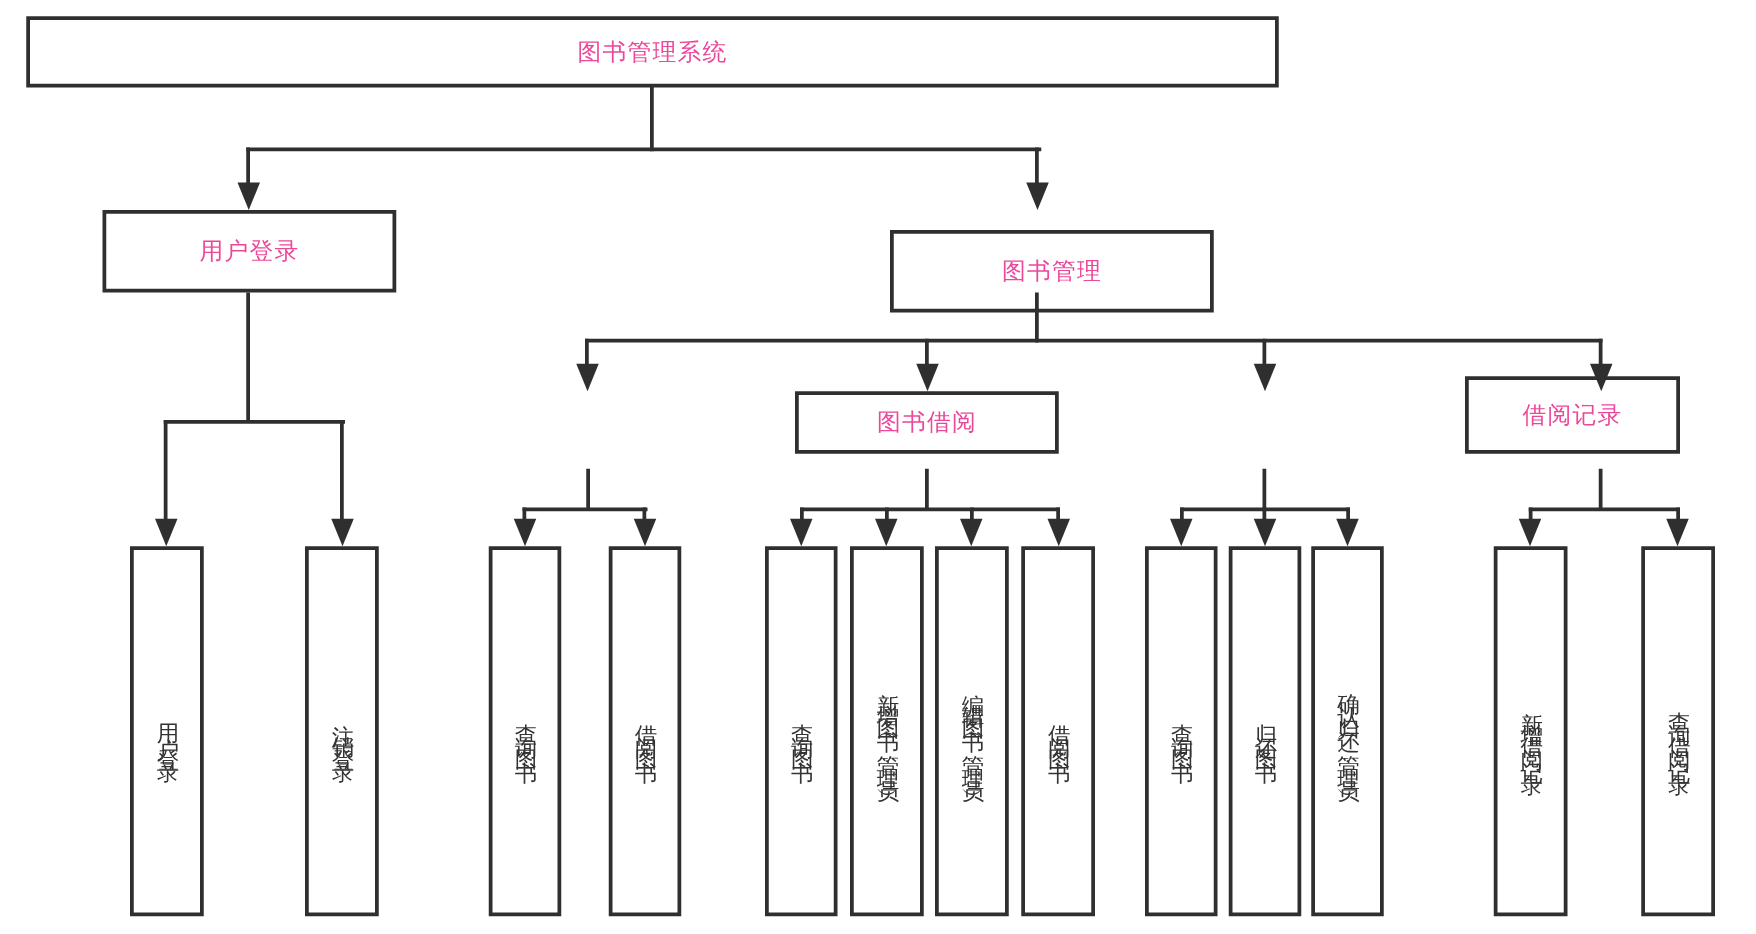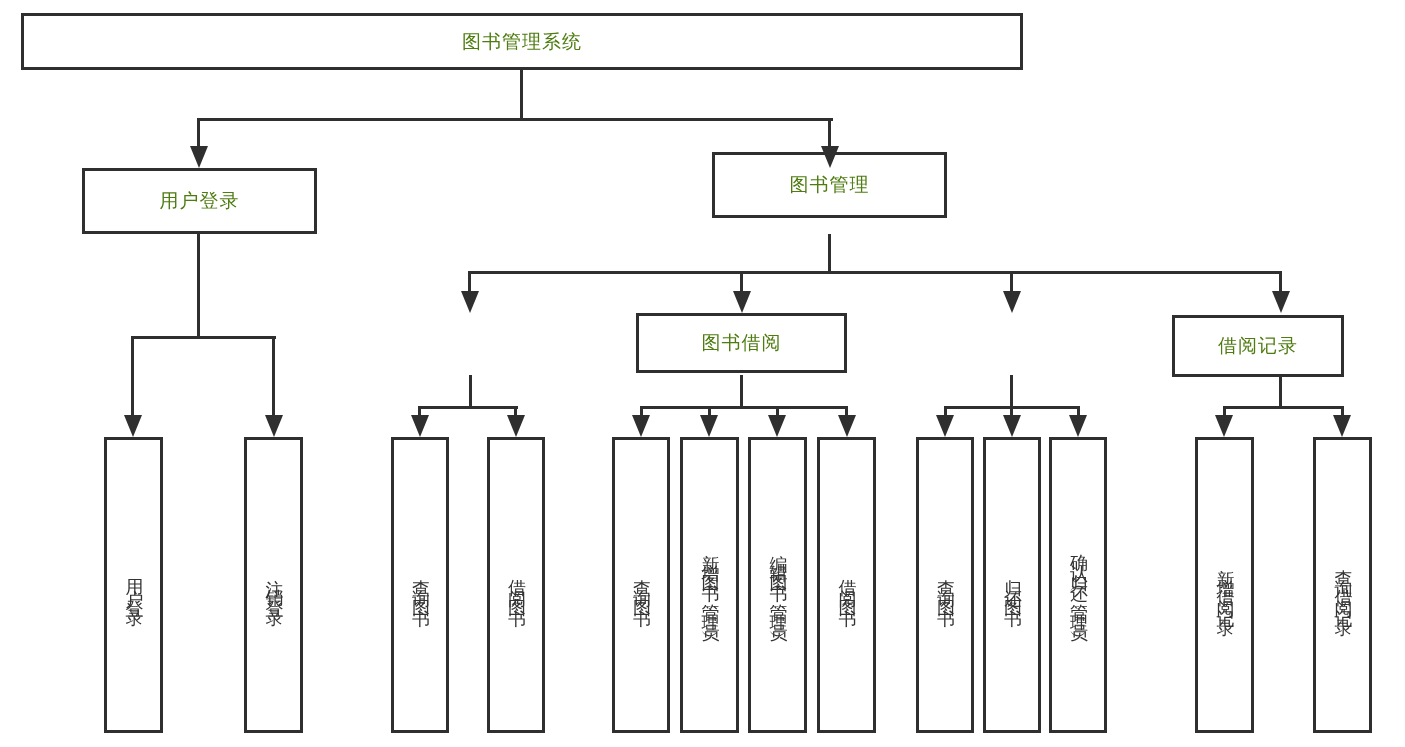--- a/index.html
+++ b/index.html
@@ -4,21 +4,21 @@
 <style>
   html,body{margin:0;padding:0;background:#ffffff;}
   .canvas{
     position:relative;width:1405px;height:747px;background:#ffffff;overflow:hidden;
     font-family:"Liberation Sans","DejaVu Sans",sans-serif;color:#333333;
   }
   .box{
     position:absolute;box-sizing:border-box;border:3px solid #2f2f2f;background:#ffffff;
     display:flex;align-items:center;justify-content:center;
   }
-  .hbox .lbl{font-size:19px;letter-spacing:1px;color:#4d7c0f;white-space:nowrap;}
+  .hbox .lbl{font-size:19px;letter-spacing:1px;color:#ec4899;white-space:nowrap;}
   .vbox .lbl{
     writing-mode:vertical-rl;text-orientation:mixed;
     font-size:18px;letter-spacing:10px;color:#333333;line-height:1.1;
   }
   .line{position:absolute;background:#2f2f2f;}
   .arrow{
     position:absolute;width:0;height:0;
     border-left:9px solid transparent;border-right:9px solid transparent;
     border-top:22px solid #2f2f2f;
   }
@@ -33,31 +33,31 @@
 <div class="canvas">
 
   <div class="box hbox" style="left:21px;top:13px;width:1002px;height:57px">
     <span class="lbl">图书管理系统</span>
   </div>
 
   <div class="box hbox" style="left:82px;top:168px;width:235px;height:66px">
     <span class="lbl">用户登录</span>
   </div>
 
-  <div class="box hbox" style="left:712px;top:152px;width:235px;height:66px">
+  <div class="box hbox" style="left:712px;top:184px;width:259px;height:66px">
     <span class="lbl">图书管理</span>
   </div>
 
 
-  <div class="box hbox" style="left:636px;top:313px;width:211px;height:60px">
+  <div class="box hbox" style="left:636px;top:313px;width:211px;height:50px">
     <span class="lbl">图书借阅</span>
   </div>
 
 
-  <div class="box hbox" style="left:1172px;top:315px;width:172px;height:62px">
+  <div class="box hbox" style="left:1172px;top:301px;width:172px;height:62px">
     <span class="lbl">借阅记录</span>
   </div>
 
   <div class="box vbox" style="left:104px;top:437px;width:59px;height:296px">
     <span class="lbl">用户登录</span>
   </div>
   <div class="box vbox" style="left:244px;top:437px;width:59px;height:296px">
     <span class="lbl">注销登录</span>
   </div>
 

